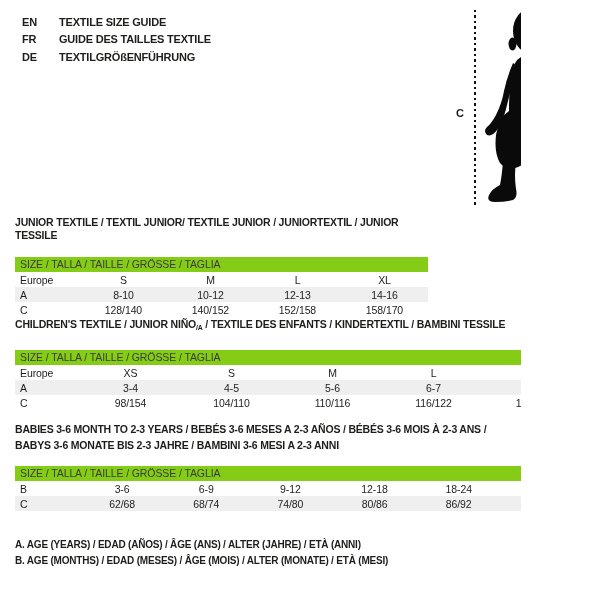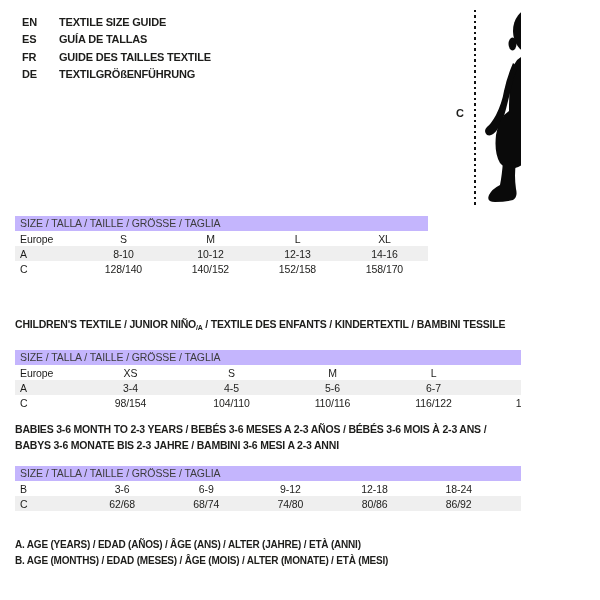--- a/index.html
+++ b/index.html
@@ -20,44 +20,40 @@
   
   .section{position:absolute;left:15px;}
   .s1{top:216px;width:413px;}
   .s2{top:318px;width:570px;}
   .s3{top:421px;width:570px;}
   .sec-title{font-weight:bold;font-size:10.5px;letter-spacing:-0.2px;line-height:13px;color:#1d1d1b;}
   .s1 .sec-title{margin-bottom:15px;}
   .s2 .sec-title{margin-bottom:16px;}
   .s3 .sec-title{line-height:16px;margin-bottom:13px;}
   .sub{font-size:7px;vertical-align:-2px;}
-  .size-bar{background:#c4b5fd;height:15px;line-height:15px;padding-left:5px;
+  .size-bar{background:#84cc16;height:15px;line-height:15px;padding-left:5px;
         font-size:10.5px;letter-spacing:-0.1px;color:#3c3c3c;box-sizing:border-box;}
   table.size-table{width:100%;border-collapse:collapse;table-layout:fixed;font-size:10.5px;letter-spacing:-0.1px;}
   table.size-table td{height:15px;padding:0;text-align:center;overflow:hidden;white-space:nowrap;}
   table.size-table td.lbl{width:60px;text-align:left;padding-left:5px;margin-left:36px;}
   tr.alt{background:#efefef;}
 
   
   .notes{position:absolute;left:15px;top:537px;font-weight:bold;font-size:10px;
         line-height:16px;letter-spacing:-0.2px;}
 </style>
 </head>
 <body>
 
 <div class="page">
 
   <div class="lang-header">
     <div class="lang-row">
       <span class="lang-code">EN</span>
       <span class="lang-title">TEXTILE SIZE GUIDE</span>
-    </div>
-    <div class="lang-row">
-      <span class="lang-code">ES</span>
-      <span class="lang-title">GUÍA DE TALLAS</span>
     </div>
     <div class="lang-row">
       <span class="lang-code">FR</span>
       <span class="lang-title">GUIDE DES TAILLES TEXTILE</span>
     </div>
     <div class="lang-row">
       <span class="lang-code">DE</span>
       <span class="lang-title">TEXTILGRÖßENFÜHRUNG</span>
     </div>
   </div>
@@ -70,20 +66,21 @@
     <ellipse cx="64.5" cy="39" rx="4" ry="6.5"></ellipse>
     <path d="M39,42 L56,42 L57,52 Q66,56 68,72 Q70,86 70,100 L70,118 L26,118 L26,100 Q26,86 28,72 Q30,56 38,52 Z"></path>
     <path d="M30,58 Q24,72 21,86 Q19,98 13,110 Q8,119 4,122 Q0,126 4,130 Q9,132 14,125 Q20,116 23,104 Q26,92 29,80 Q31,70 35,62 Z"></path>
     <path d="M62,58 Q68,70 70,82 Q72,94 75,102 Q78,110 74,113 Q69,115 66,106 Q63,96 61,86 Q59,74 57,64 Z"></path>
     <path d="M26,106 Q16,112 13,130 Q11,148 17,158 Q22,164 32,163 Q42,161 44,150 Q46,161 56,162 Q66,163 72,156 Q78,146 76,128 Q74,112 66,106 Z"></path>
     <path d="M20,156 Q19,170 17,180 Q9,184 6,190 Q3,197 12,197 Q22,197 30,195 Q35,192 33,184 Q31,170 33,158 Z"></path>
     <path d="M57,156 Q59,170 61,182 Q61,192 66,196 Q73,200 80,197 Q85,194 82,186 Q78,176 75,166 Q73,158 72,152 Z"></path>
   </svg>
 
   <div class="section s1">
+    <div class="sec-title">JUNIOR TEXTILE / TEXTIL JUNIOR/ TEXTILE JUNIOR / JUNIORTEXTIL / JUNIOR TESSILE</div>
     <div class="size-bar">SIZE / TALLA / TAILLE / GRÖSSE / TAGLIA</div>
     <table class="size-table">
       <tbody>
           <tr>
         <td class="lbl">Europe</td>
         <td>S</td>
         <td>M</td>
         <td>L</td>
         <td>XL</td>
       </tr>

